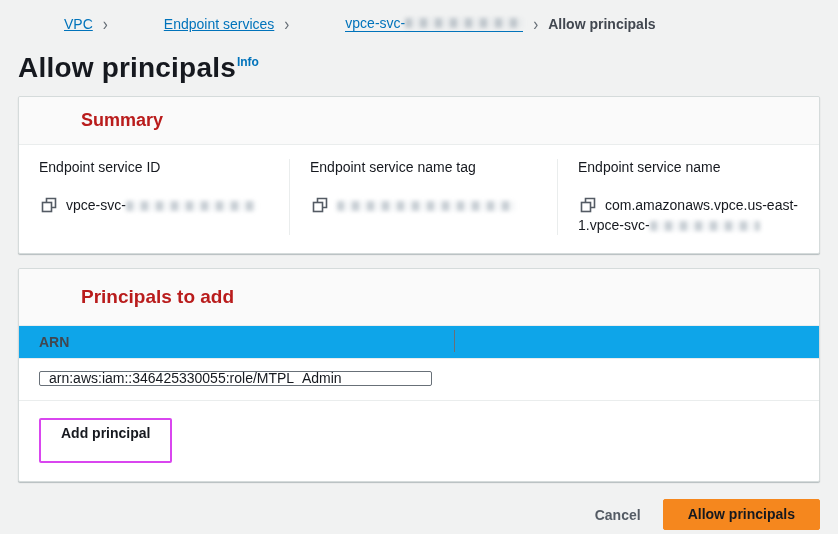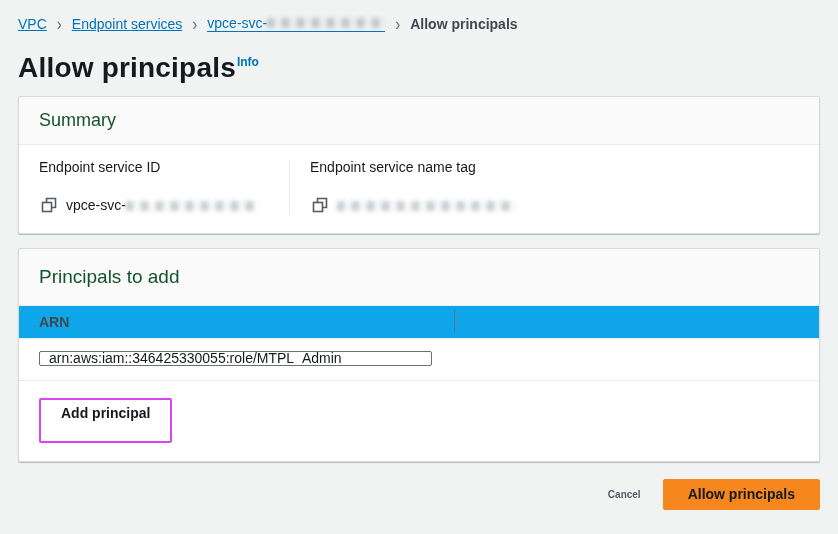--- a/index.html
+++ b/index.html
@@ -17,20 +17,21 @@
     padding: 15px 0 0 0;
     font-size: 14px;
     display: flex;
     align-items: center;
     white-space: nowrap;
   }
   .breadcrumb a {
     color: #0073bb;
     text-decoration: underline;
     cursor: pointer;
+    margin-left: 46px;
   }
   .breadcrumb a.svc {
     text-decoration: none;
     border-bottom: 1px solid #0073bb;
     display: inline-flex;
     align-items: center;
   }
   .breadcrumb .sep {
     color: #687078;
     margin: 0 10px;
@@ -81,21 +82,21 @@
     border-radius: 2px;
     box-shadow: 0 1px 1px 0 rgba(0,28,36,0.25);
     margin-top: 14px;
   }
   .card-header {
     background: #fafafa;
     border-bottom: 1px solid #eaeded;
     padding: 13px 20px;
     border-radius: 2px 2px 0 0;
   }
-  .card-header h2 { font-size: 18px; font-weight: 400; color: #14532d; }
+  .card-header h2 { font-size: 18px; font-weight: 700; color: #b91c1c; margin-left: 42px; }
   .card-header.big { padding: 17px 20px; border-bottom: none; }
   .card-header.big h2 { font-size: 19px; }
 
   
   .summary-grid {
     display: grid;
     grid-template-columns: 270px 268px 1fr;
     padding: 14px 0 18px 0;
   }
   .summary-col { padding: 0 18px 0 20px; }
@@ -169,21 +170,21 @@
     margin-top: 17px;
     display: flex;
     justify-content: flex-end;
     align-items: center;
   }
   .btn-link {
     background: none;
     border: none;
     color: #545b64;
     font-weight: 700;
-    font-size: 10px;
+    font-size: 14px;
     font-family: "Liberation Sans", sans-serif;
     cursor: pointer;
     margin-right: 22px;
   }
   .btn-primary {
     background: #f5871e;
     border: 1px solid #f5871e;
     border-radius: 2px;
     color: #16191f;
     font-weight: 700;
@@ -235,20 +236,29 @@
       <div class="summary-col">
         <div class="summary-label">Endpoint service name tag</div>
         <div class="summary-value">
           <span class="copy-icon"><svg width="16" height="16" viewBox="0 0 16 16">
                 <path d="M5.5 5.5 V1.5 H14.5 V10.5 H10.5" fill="none" stroke="#545b64" stroke-width="1.6"></path>
                 <rect x="1.5" y="5.5" width="9" height="9" fill="#ffffff" stroke="#545b64" stroke-width="1.6"></rect>
               </svg></span><span></span><span class="redact w178"></span>
         </div>
       </div>
 
+      <div class="summary-col">
+        <div class="summary-label">Endpoint service name</div>
+        <div class="summary-value">
+          <span class="copy-icon"><svg width="16" height="16" viewBox="0 0 16 16">
+                <path d="M5.5 5.5 V1.5 H14.5 V10.5 H10.5" fill="none" stroke="#545b64" stroke-width="1.6"></path>
+                <rect x="1.5" y="5.5" width="9" height="9" fill="#ffffff" stroke="#545b64" stroke-width="1.6"></rect>
+              </svg></span><span>com.amazonaws.vpce.us-east-1.vpce-svc-</span><span class="redact w110"></span>
+        </div>
+      </div>
 
     </div>
   </section>
 
   <section class="card">
     <div class="card-header big">
       <h2>Principals to add</h2>
     </div>
 
     <div class="table-header">

